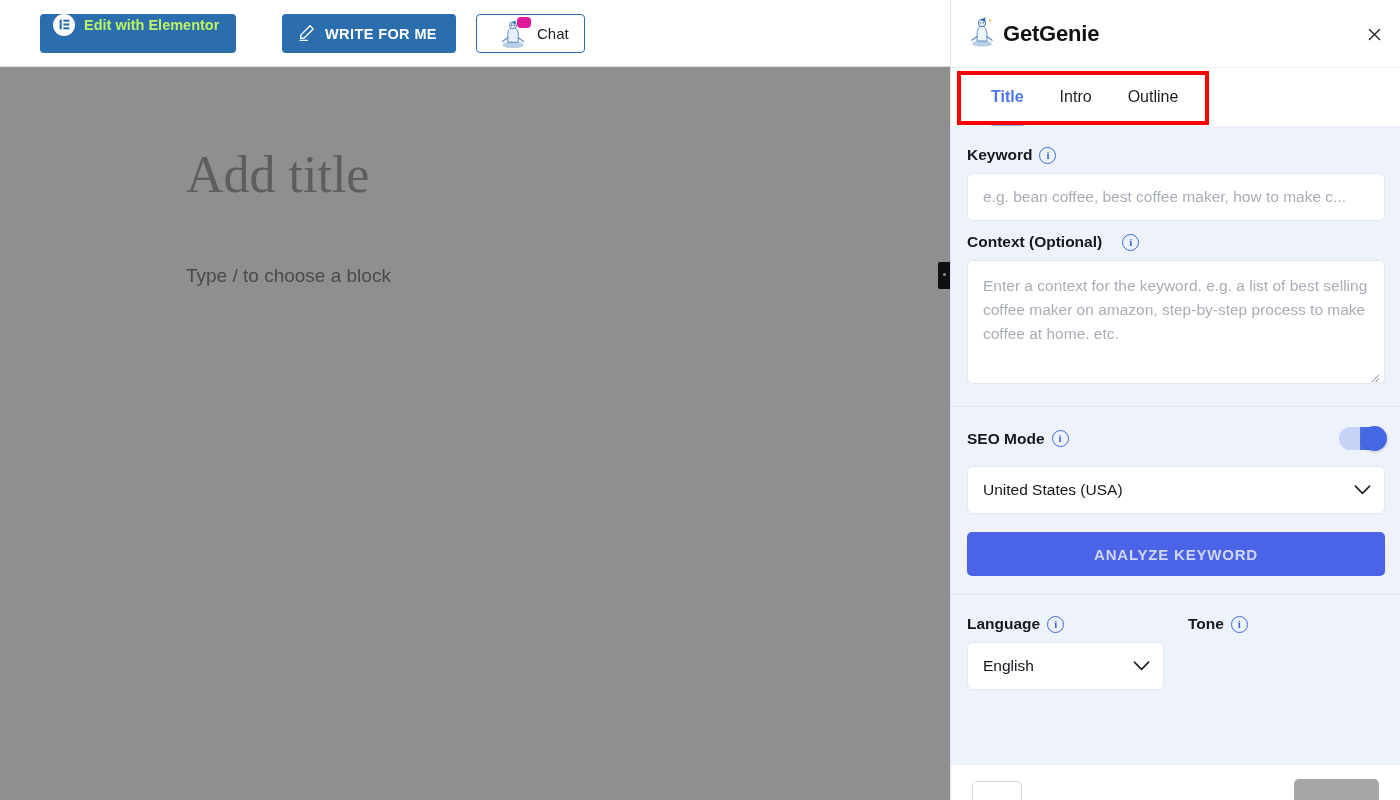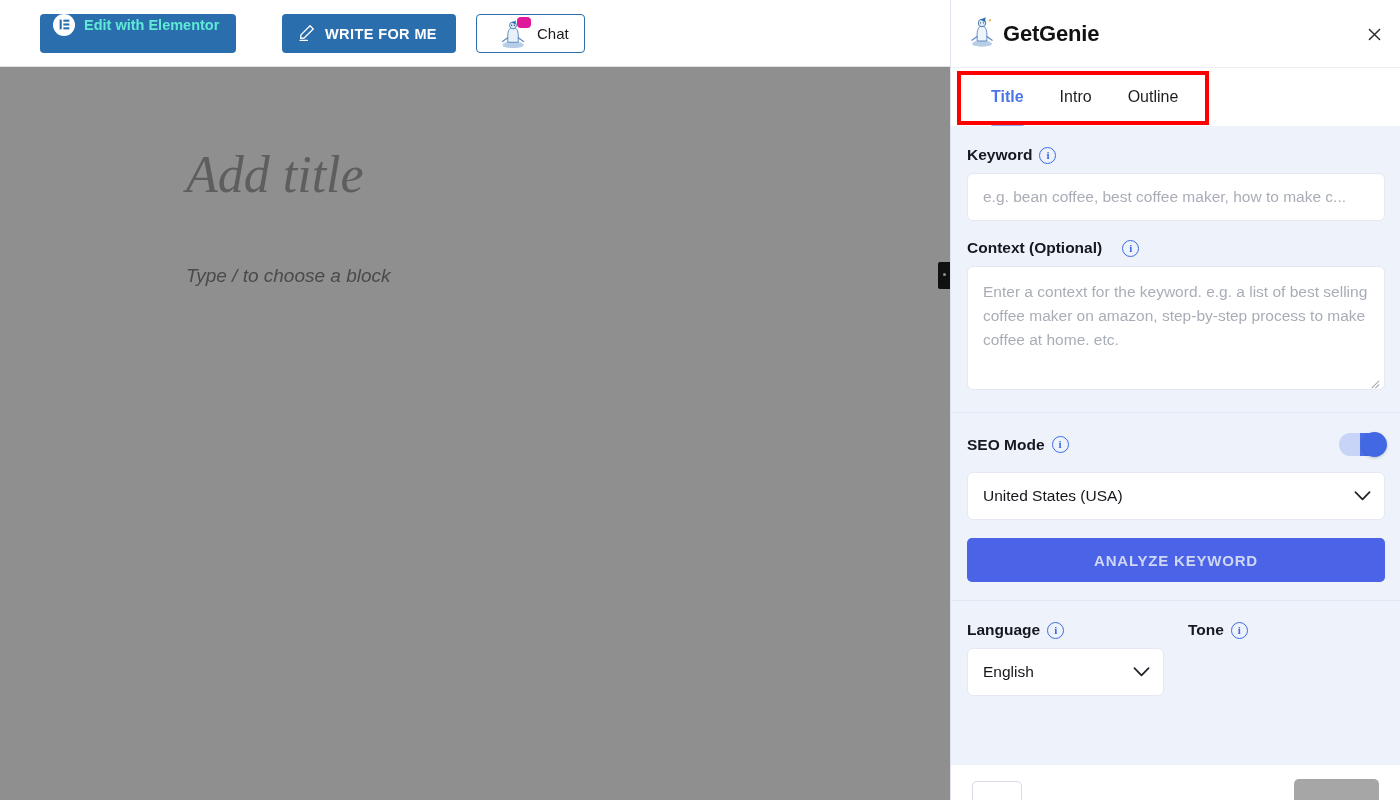--- a/index.html
+++ b/index.html
@@ -22,40 +22,39 @@
     border-bottom: 1px solid #e0e0e0;
   }
   .tb-btn {
     position: absolute; top: 14px; height: 39px;
     display: flex; align-items: center; gap: 9px;
     border-radius: 4px; cursor: pointer;
     font-size: 14.5px; font-weight: bold; white-space: nowrap;
   }
   #btn-elementor {
     left: 40px; padding: 0 17px 18px 13px;
-    background: #2a6eae; color: #5eead4;
+    background: #2a6eae; color: #bef264;
   }
   #btn-write {
     left: 282px; padding: 0 19px 0 15px;
     background: #2a6eae; color: #ffffff; letter-spacing: .4px;
   }
   #btn-chat {
     left: 476px; padding: 0 15px 0 21px;
     background: #ffffff; color: #1c1c1c; font-weight: normal;
     border: 1.6px solid #2a6eae; font-size: 15px;
   }
   .el-badge {
     width: 22px; height: 22px; border-radius: 50%;
     background: #ffffff; display: flex; align-items: center;
     justify-content: center; flex: 0 0 auto;
   }
   #wp-canvas {
     position: absolute; left: 0; top: 67px; width: 952px; height: 733px;
     background: #8f8f8f;
-    font-style: italic;
   }
   #add-title {
     position: absolute; left: 186px; top: 82px;
     font-family: "Liberation Serif", serif;
     font-size: 52px; color: #5e5e5e; line-height: 1;
   }
   #block-hint {
     position: absolute; left: 186px; top: 198px;
     font-size: 19px; color: #4a4a4a;
   }
@@ -296,21 +295,21 @@
 
     <div class="genie-body">
 
       <div class="section">
         <div class="field-label">
           <span>Keyword</span>
           <span class="info-i">i</span>
         </div>
         <input class="text-input" type="text" placeholder="e.g. bean coffee, best coffee maker, how to make c..." value="" style="">
 
-        <div class="field-label" style="margin-top:18px;gap:20px;">
+        <div class="field-label" style="margin-top:12px;gap:20px;">
           <span>Context (Optional)</span>
           <span class="info-i">i</span>
         </div>
         <div class="textarea-wrap">
           <textarea class="text-area" placeholder="Enter a context for the keyword. e.g. a list of best selling coffee maker on amazon, step-by-step process to make coffee at home. etc." style=""></textarea>
           <svg class="resize-grip" viewBox="0 0 12 12" stroke="#9aa0ae" stroke-width="1.1">
             <path d="M11 3 L3 11 M11 7 L7 11"></path>
           </svg>
         </div>
       </div>

